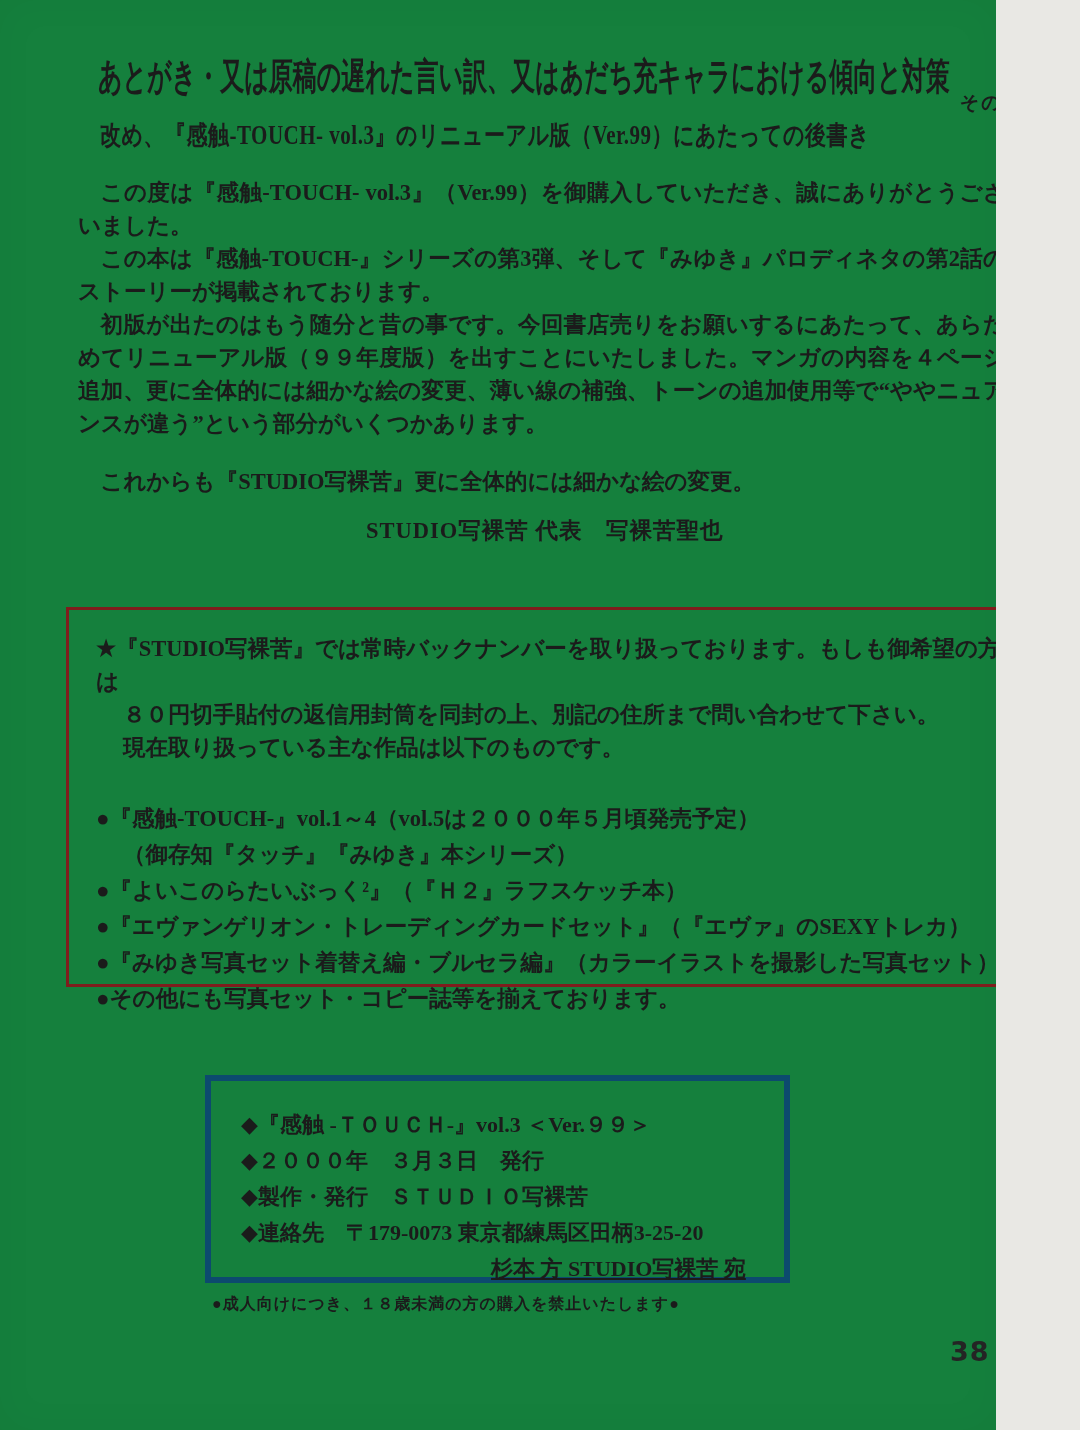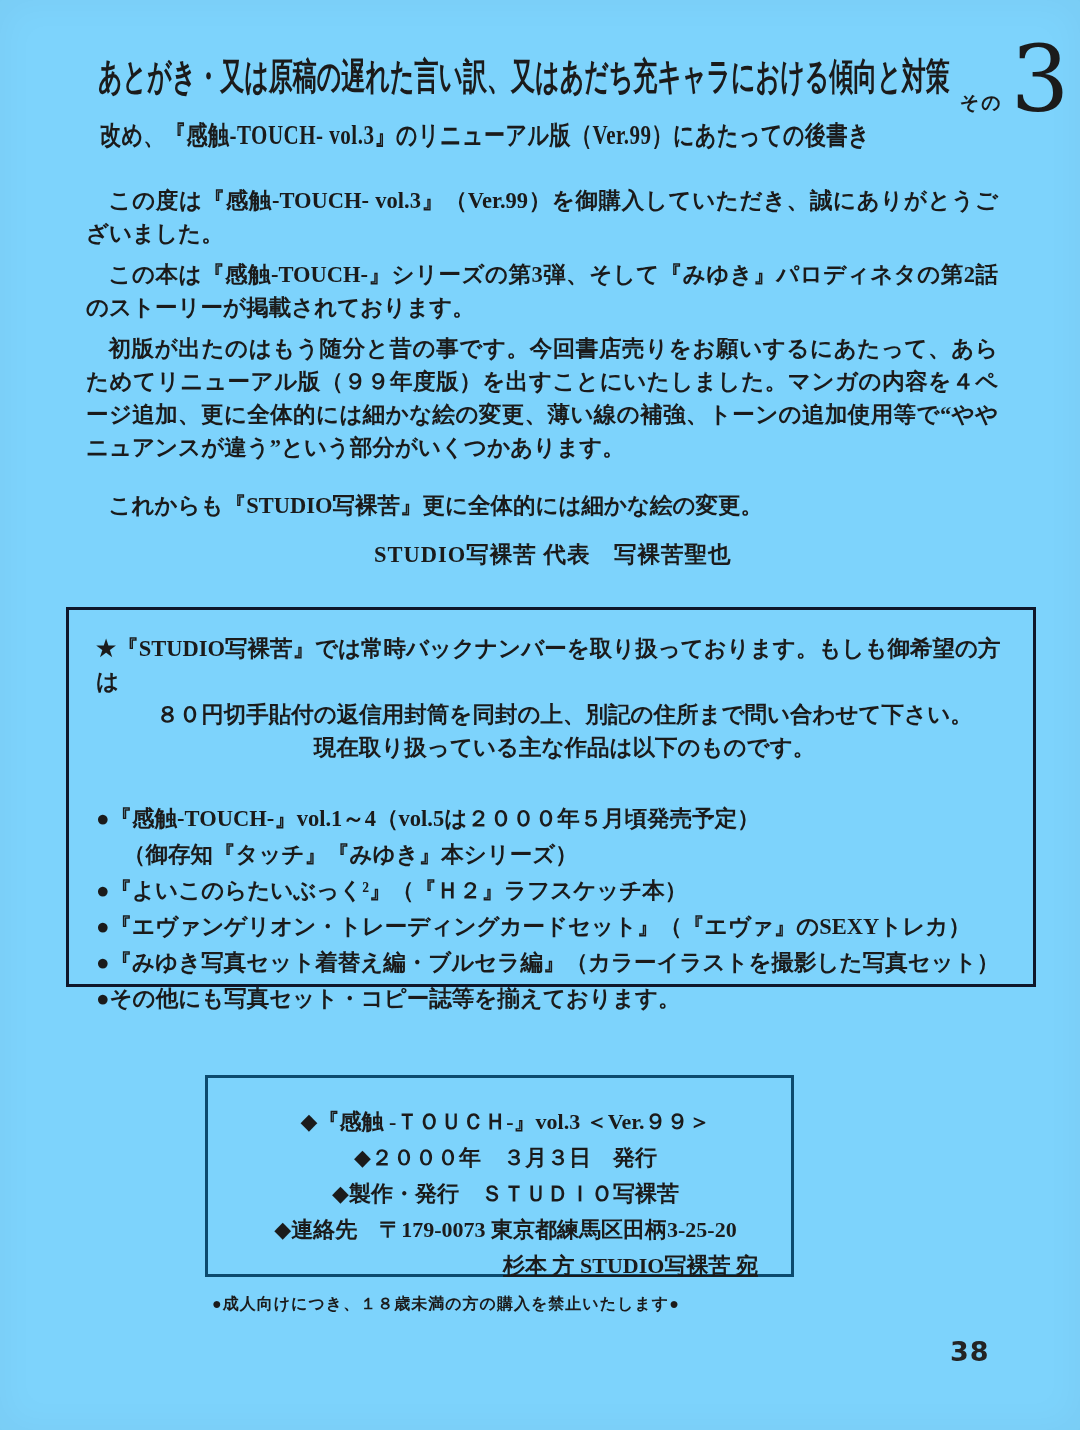--- a/index.html
+++ b/index.html
@@ -2,22 +2,22 @@
 <html><head>
 <meta charset="utf-8">
 <style>
   html,body{margin:0;padding:0;}
   body{
     width:1080px;height:1430px;
     background:#e9e8e4;
     font-family:"Liberation Serif","DejaVu Serif",serif;
   }
   .page{
-    position:relative;width:1080px;height:1430px;
-    background:#7dd3fc;
+    position:relative;width:996px;height:1430px;
+    background:#15803d;
     color:#1b1b1b;overflow:hidden;
     box-shadow:inset 0 0 40px rgba(0,0,0,0.04);
   }
   .abs{position:absolute;}
   
   .header-row{
     left:98px;top:52px;width:960px;
     display:flex;align-items:flex-start;white-space:nowrap;
   }
   .title{
@@ -37,45 +37,44 @@
     left:100px;top:118px;font-size:21px;font-weight:bold;
     display:inline-block;transform:scaleY(1.25);transform-origin:top left;
     white-space:nowrap;letter-spacing:0.5px;
   }
   
   .bodytext{
     left:78px;top:176px;width:928px;
     font-size:22.5px;line-height:33px;font-weight:bold;
     text-align:justify;
   }
-  .bodytext p{margin:8px;text-indent:1em;}
+  .bodytext p{margin:0;text-indent:1em;}
   .p-thanks{margin-top:25px !important;}
   .signature{
     margin-top:16px !important;text-indent:0 !important;
     padding-left:288px;letter-spacing:1px;
   }
   
   .backnumber-box{
     left:66px;top:607px;width:910px;height:330px;
-    border:3px solid #0f172a;
+    border:3px solid #7f1d1d;
     padding:22px 27px 22px 27px;
     font-size:22.5px;font-weight:bold;line-height:33px;
   }
-  .bn-intro2,.bn-intro3{padding-left:27px;text-align:center;}
+  .bn-intro2,.bn-intro3{padding-left:27px;}
   .bn-items{margin-top:37px;line-height:36px;}
   .bn-item{white-space:nowrap;}
   .bn-item-cont{padding-left:27px;}
   
   .colophon-box{
     left:205px;top:1075px;width:515px;height:150px;
-    border:3px solid #0c4a6e;
-    padding:26px 28px 20px 40px;
+    border:6px solid #0c4a6e;
+    padding:26px 28px 20px 30px;
     font-size:22px;font-weight:bold;line-height:36px;
     white-space:nowrap;
-    text-align:center;
   }
   .colophon-line5{padding-left:250px;text-decoration:underline;}
   
   .footer-notice{
     left:180px;top:1294px;font-size:16px;font-weight:bold;
     letter-spacing:1px;white-space:nowrap;margin-left:32px;
   }
   .page-number{
     left:950px;top:1336px;
     font-family:"DejaVu Sans","Liberation Sans",sans-serif;

